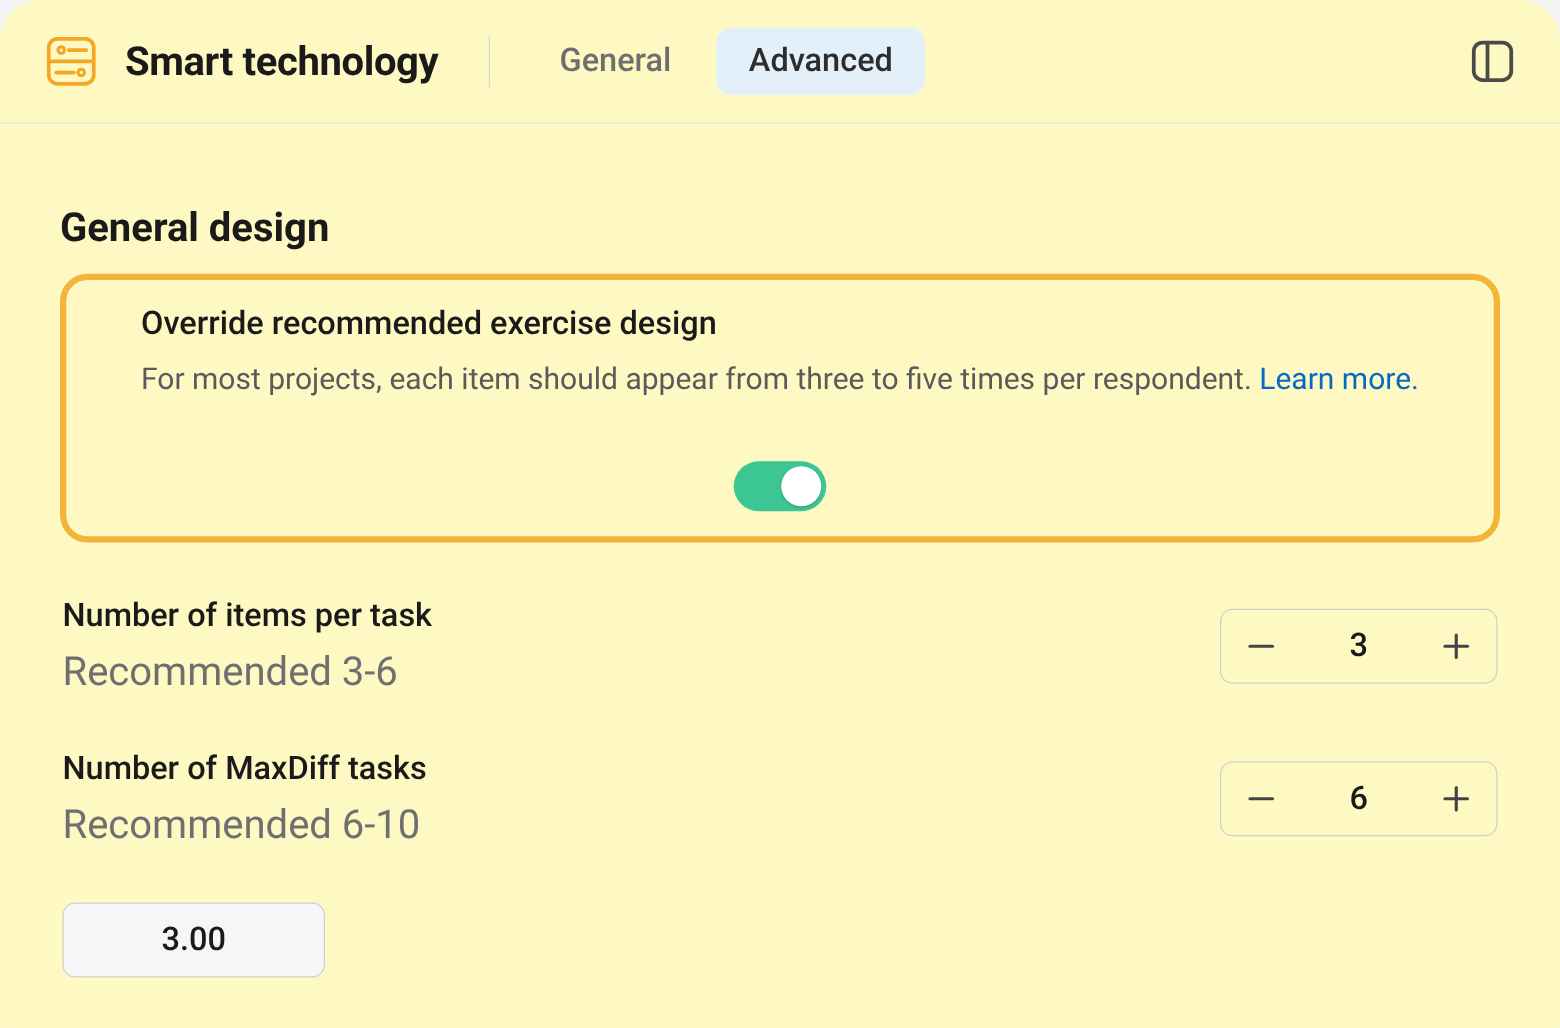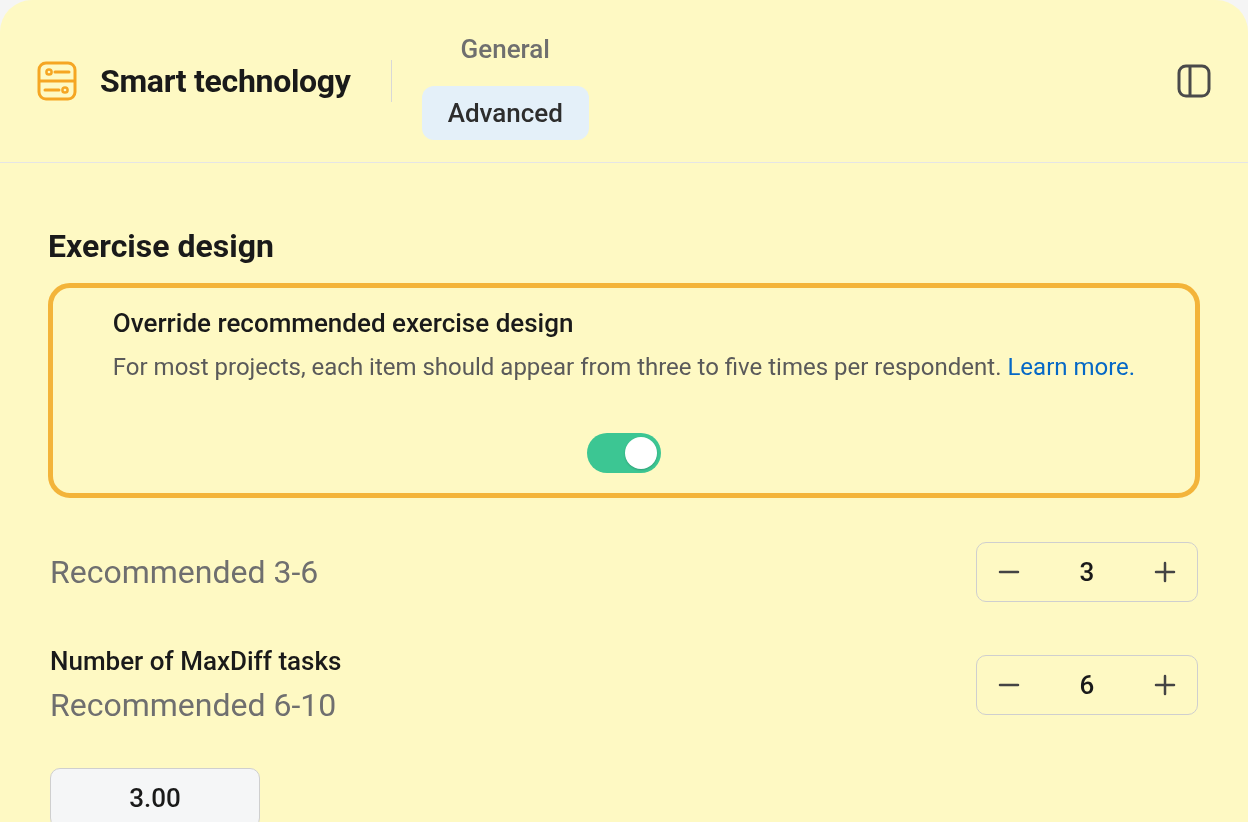--- a/index.html
+++ b/index.html
@@ -58,21 +58,20 @@
       width: 1px;
       height: 42px;
       background: #d8d8d8;
       margin: 0 10px 0 20px;
     }
 
     .tabs {
       display: flex;
       align-items: center;
       gap: 10px;
-      flex-direction: column;
     }
 
     .tab {
       font-size: 26px;
       font-weight: 500;
       padding: 12px 26px;
       border-radius: 12px;
       color: #6f6f6f;
       cursor: pointer;
     }
@@ -259,36 +258,37 @@
     <span class="panel-icon">
       <svg width="34" height="34" viewBox="0 0 34 34" fill="none">
         <rect x="2" y="2" width="30" height="30" rx="7" stroke="#4a4a4a" stroke-width="3"></rect>
         <line x1="13" y1="3" x2="13" y2="31" stroke="#4a4a4a" stroke-width="3"></line>
       </svg>
     </span>
   </div>
 
   <div class="content">
 
-    <div class="section-title">Exercise design</div>
+    <div class="section-title">General design</div>
 
     <div class="highlight-box">
       <div class="highlight-text">
         <div class="highlight-title">Override recommended exercise design</div>
         <div class="highlight-desc">
           <span>For most projects, each item should appear from three to five times per respondent. </span><span class="learn-more">Learn more.</span>
         </div>
       </div>
       <div class="toggle">
         <div class="knob"></div>
       </div>
     </div>
 
     <div class="row">
       <div class="labels">
+        <div class="row-title">Number of items per task</div>
         <div class="row-sub">Recommended 3-6</div>
       </div>
       <div class="stepper">
         <div class="btn">
           <svg width="22" height="22" viewBox="0 0 22 22">
               <line x1="2" y1="11" x2="20" y2="11" stroke="#444" stroke-width="2.5" stroke-linecap="round"></line>
             </svg>
         </div>
         <div class="value">3</div>
         <div class="btn">

